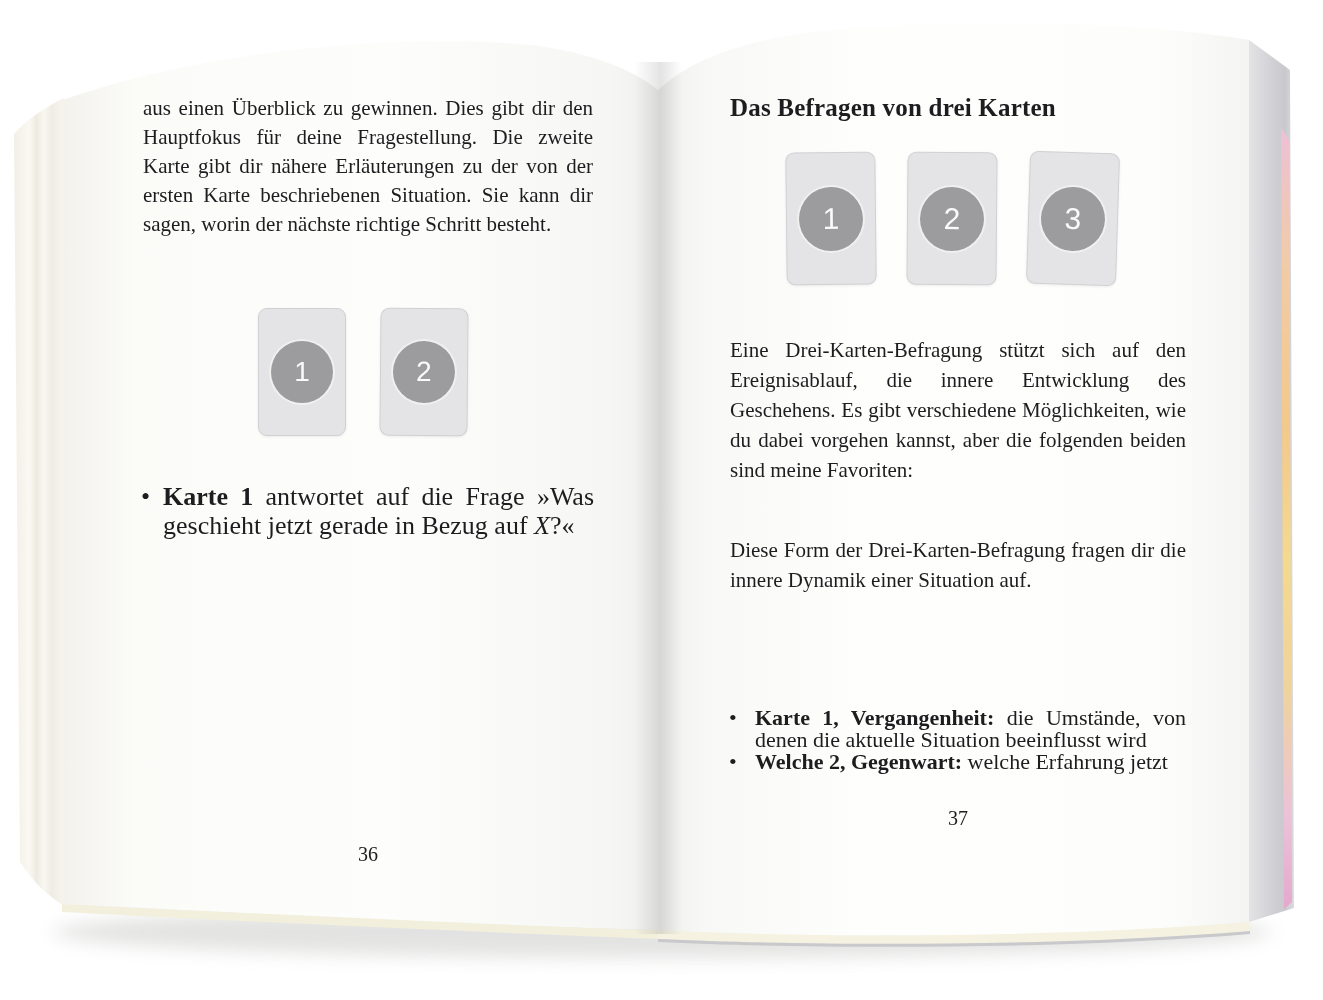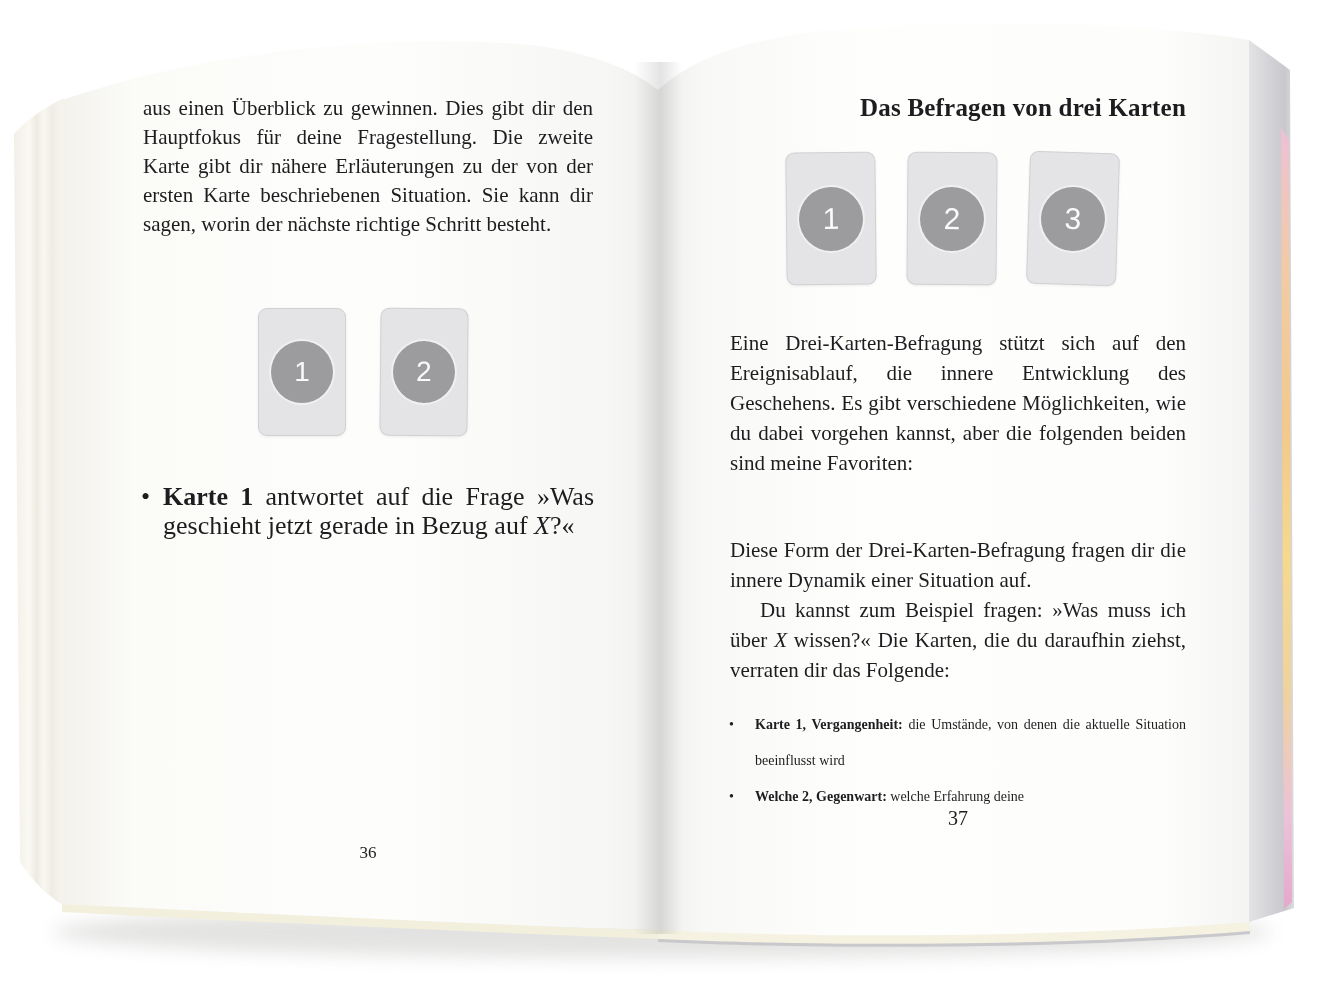--- a/index.html
+++ b/index.html
@@ -8,30 +8,30 @@
     background:#ffffff; font-family:"Liberation Serif", serif; color:#1d1d1f;
   }
   .abs { position:absolute; }
   .stage p { margin:0; }
   .jtext { text-align:justify; }
 
   
   .lp-paragraph { left:143px; top:94px; width:450px; font-size:21px; line-height:29px; }
   .lp-cards { left:258px; top:308px; display:flex; gap:34px; }
   .lp-bullets { left:139px; top:482px; width:455px; font-size:26px; line-height:29px; }
-  .lp-pagenum { left:143px; top:843px; width:450px; text-align:center; font-size:17px; }
+  .lp-pagenum { left:143px; top:843px; width:450px; text-align:center; font-size:20px; }
 
   
-  .rp-heading { left:730px; top:94px; width:456px; text-align:right; font-size:25px; font-weight:700; letter-spacing:.2px; }
+  .rp-heading { left:730px; top:94px; width:456px; text-align:left; font-size:25px; font-weight:700; letter-spacing:.2px; }
   .rp-cards { left:786px; top:152px; display:flex; gap:31px; }
-  .rp-p1 { left:730px; top:328px; width:456px; font-size:21px; line-height:30px; }
+  .rp-p1 { left:730px; top:335px; width:456px; font-size:21px; line-height:30px; }
   .rp-version { left:730px; top:505px; width:456px; font-size:21px; line-height:30px; font-style:italic; }
   .rp-p2 { left:730px; top:535px; width:456px; font-size:21px; line-height:30px; }
   .rp-p3 { left:730px; top:595px; width:456px; font-size:21px; line-height:30px; text-indent:30px; }
-  .rp-bullets { left:726px; top:707px; width:460px; font-size:14px; line-height:36px; }
+  .rp-bullets { left:726px; top:707px; width:460px; font-size:22px; line-height:22px; }
   .rp-pagenum { left:730px; top:807px; width:456px; text-align:center; font-size:20px; }
 
   .b { font-weight:700; }
   .i { font-style:italic; }
 
   ul.dots { margin:0; padding:0; list-style:none; }
   ul.dots li { position:relative; padding-left:24px; text-align:justify; }
   ul.dots li::before { content:"\2022"; position:absolute; left:2px; }
   .rp-bullets ul.dots li { padding-left:29px; }
   .rp-bullets ul.dots li::before { left:3px; }
@@ -179,31 +179,28 @@
           <span>3</span>
         </div>
       </div>
     </div>
 
     <p class="abs rp-p1 jtext">Eine Drei-Karten-Befragung stützt sich auf den Ereignisablauf, die innere Entwicklung des Geschehens. Es gibt verschiedene Möglichkeiten, wie du dabei vorgehen kannst, aber die folgenden beiden sind meine Favoriten:</p>
 
 
     <p class="abs rp-p2 jtext">Diese Form der Drei-Karten-Befragung fragen dir die innere Dynamik einer Situation auf.</p>
 
-    <p class="abs rp-p3 jtext">
-      <span>Du kannst zum Beispiel fragen: »Was muss ich über </span><span class="i">X</span><span> wissen?« Die Karten, die du daraufhin ziehst, verraten dir das Folgende:</span>
-    </p>
 
     <div class="abs rp-bullets">
       <ul class="dots">
         <li>
           <span class="b">Karte 1, Vergangenheit:</span><span> die Umstände, von denen die aktuelle Situation beeinflusst wird</span>
         </li>
         <li>
-          <span class="b">Welche 2, Gegenwart:</span><span> welche Erfahrung deine</span>
+          <span class="b">Welche 2, Gegenwart:</span><span> welche Erfahrung jetzt</span>
         </li>
       </ul>
     </div>
 
     <div class="abs rp-pagenum">37</div>
 
   </div>
 </div>
 
 </body></html>

